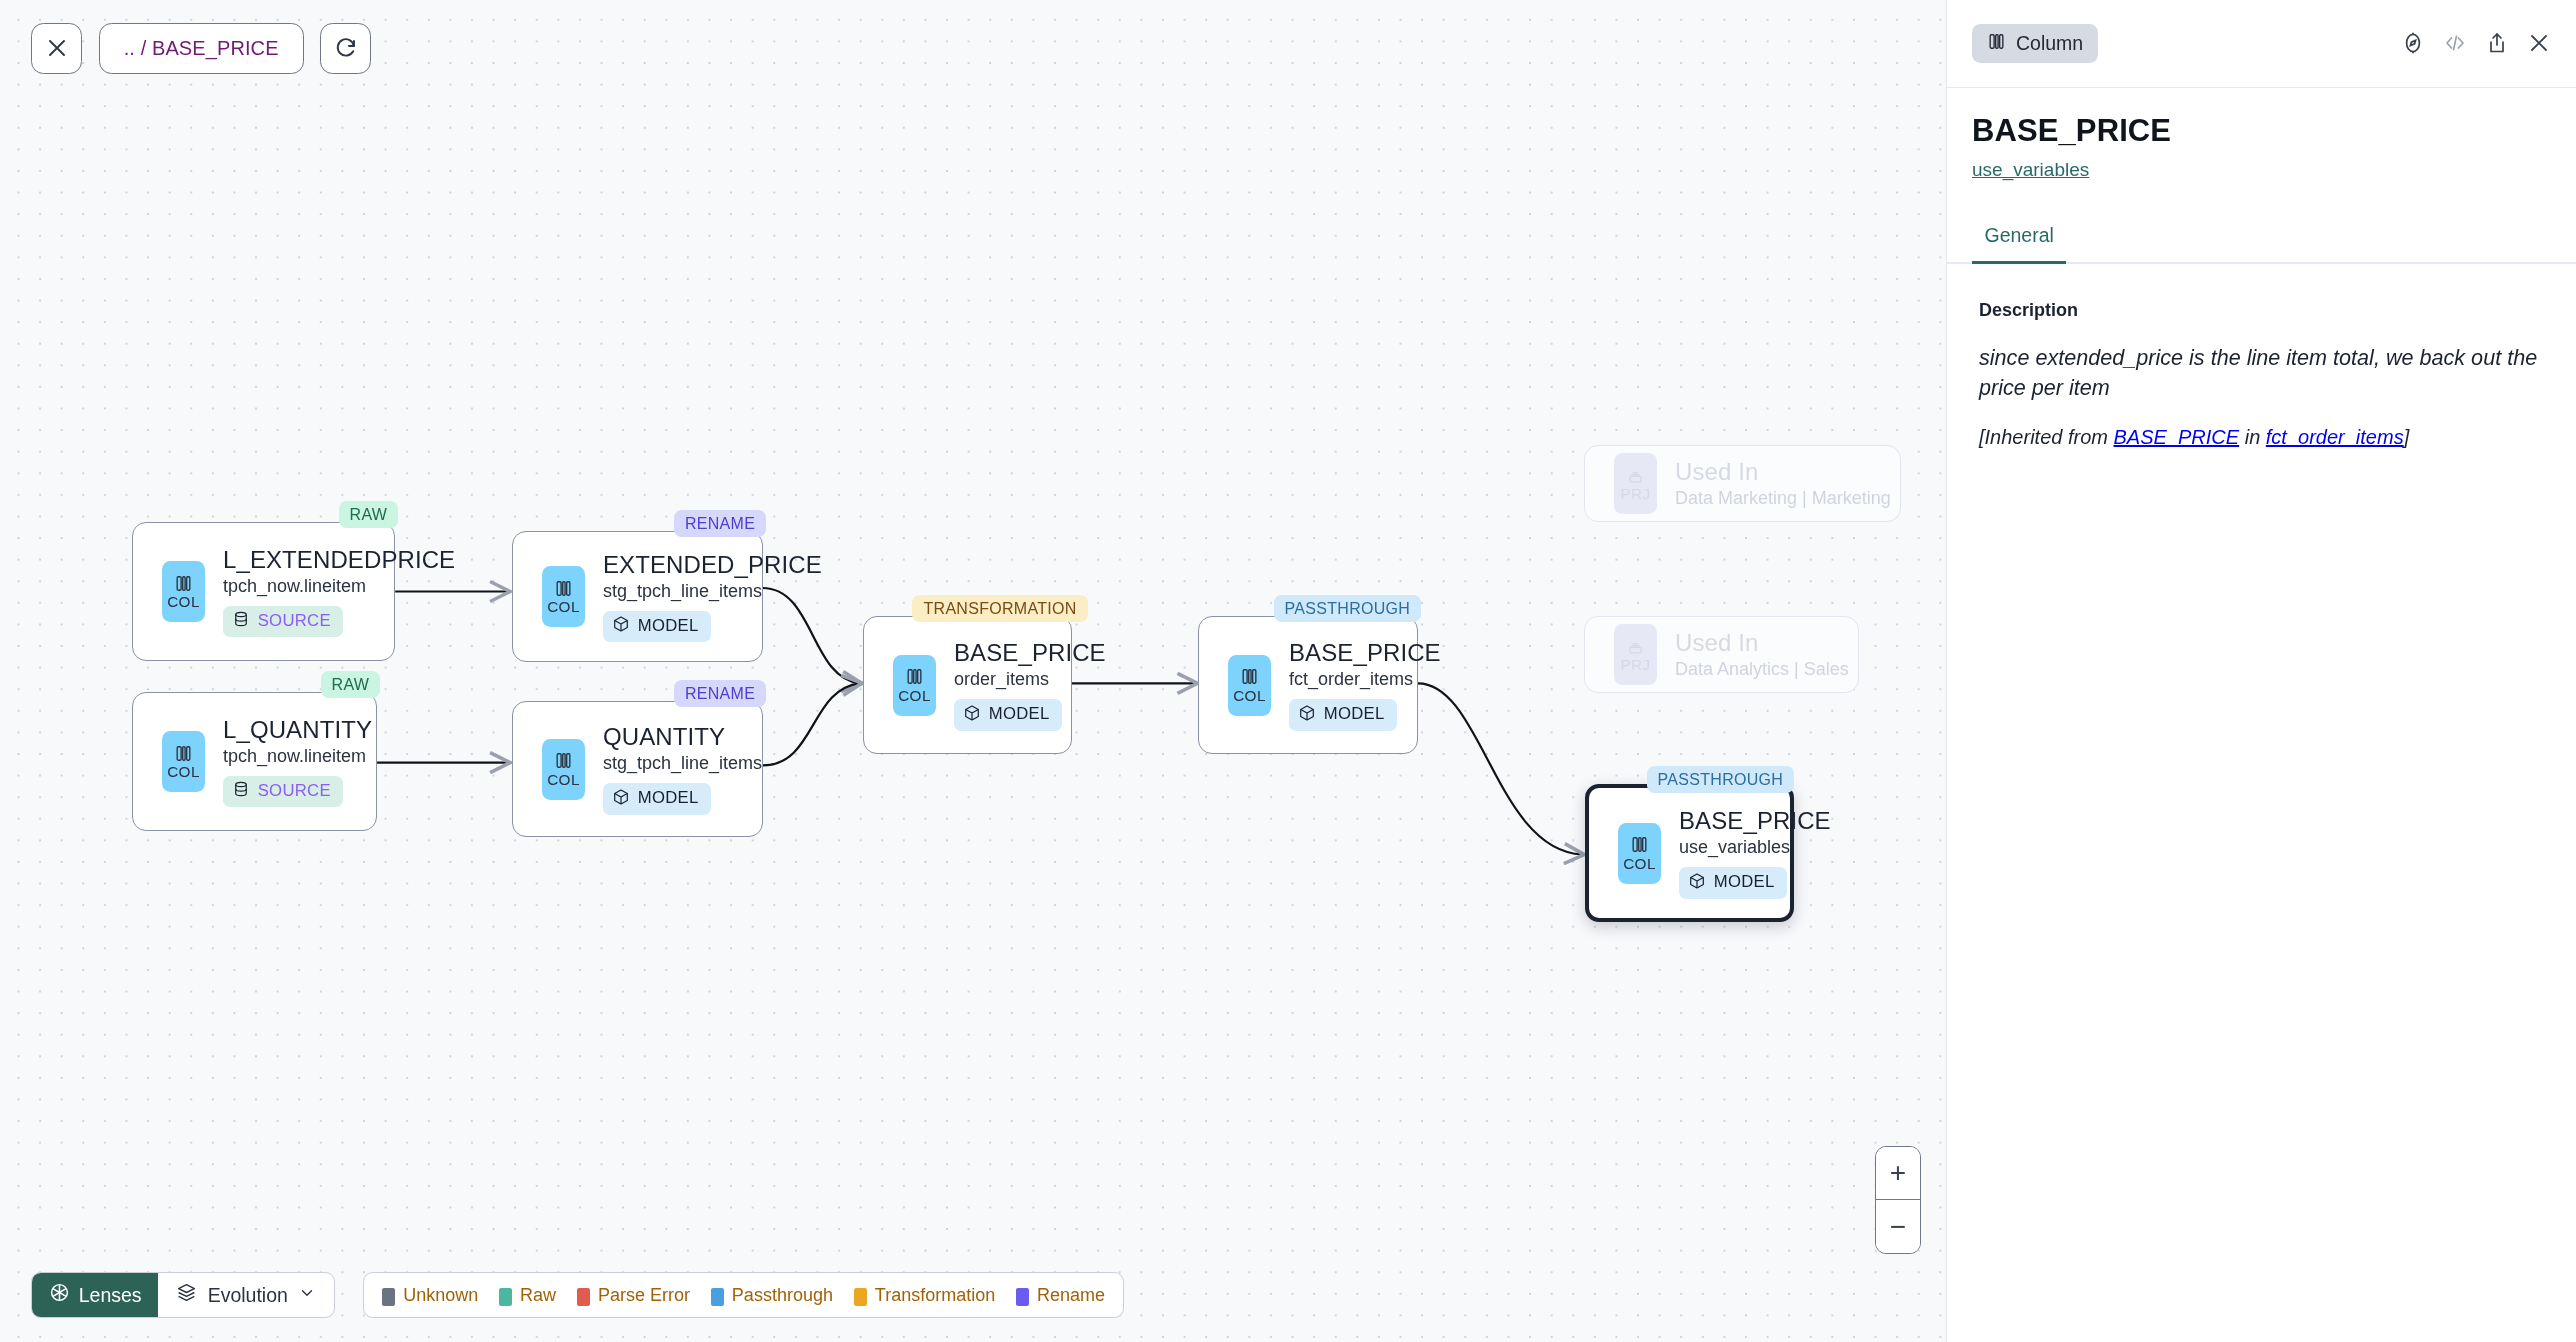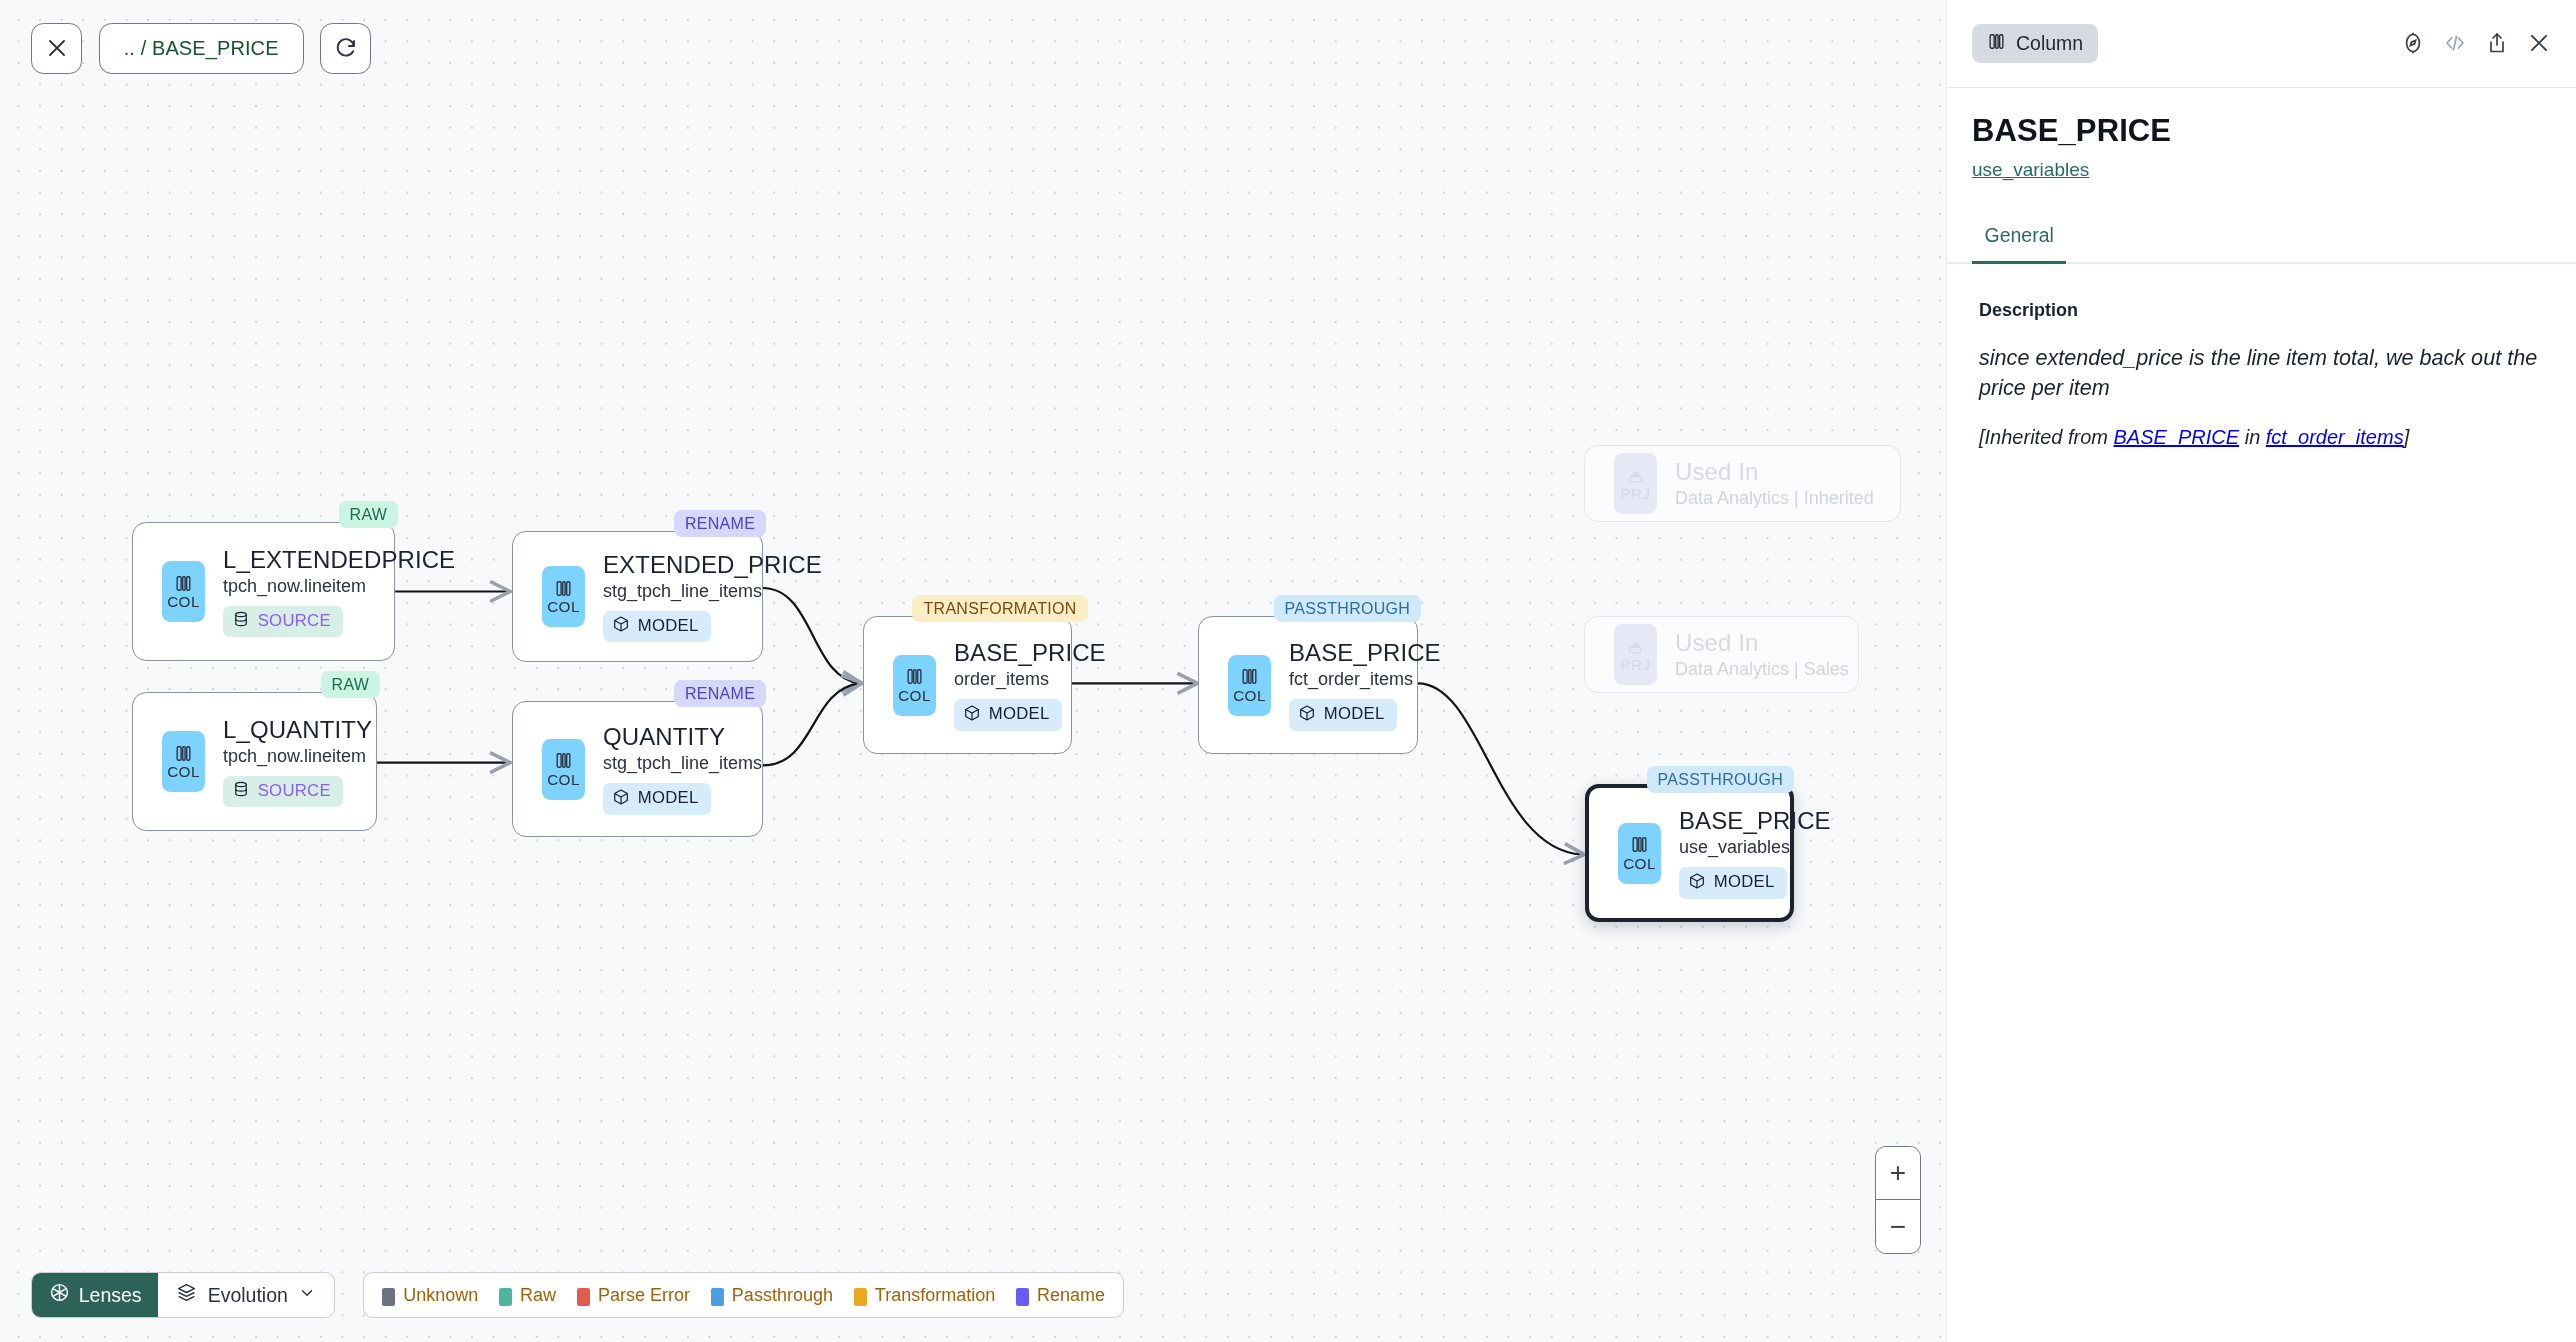--- a/index.html
+++ b/index.html
@@ -25,21 +25,21 @@
 
   
   .tl-bar { position: absolute; left: 31px; top: 23px; display: flex; align-items: center; gap: 16.7px; }
   .tl-btn {
     height: 51px; background: #fff; border: 1.7px solid #6e7687; border-radius: 12.5px;
     display: flex; align-items: center; justify-content: center;
     color: #2f3644;
   }
   .tl-btn.sq { width: 51px; }
   .tl-crumb {
-    padding: 12px 24px; font-size: 20px; color: #14532d; letter-spacing: 0.1px;
+    padding: 12px 24px; font-size: 20px; color: #701a75; letter-spacing: 0.1px;
     white-space: nowrap;
   }
 
   
   .node {
     position: absolute;
     background: #fff;
     border: 1.5px solid #8a92a3;
     border-radius: 14px;
     display: flex; align-items: center;
@@ -186,21 +186,21 @@
           <div class="icon-box prj">
             <svg width="19" height="19" viewBox="0 0 24 24" fill="none" stroke="#d6d8e8" stroke-width="1.7" stroke-linejoin="round">
               <rect x="5" y="13" width="14" height="7" rx="1.6"></rect>
               <path d="M7 11 h10"></path>
               <path d="M8.5 8.5 h7"></path>
             </svg>
             <span class="ib-label">PRJ</span>
           </div>
           <div class="node-body">
             <div class="node-title">Used In</div>
-            <div class="node-sub">Data Analytics | Inherited</div>
+            <div class="node-sub">Data Marketing | Marketing</div>
           </div>
         </div>
         <div class="node ghost" style="left: 1584px; top: 616px; width: 275px; height: 77px;">
           <div class="icon-box prj">
             <svg width="19" height="19" viewBox="0 0 24 24" fill="none" stroke="#d6d8e8" stroke-width="1.7" stroke-linejoin="round">
               <rect x="5" y="13" width="14" height="7" rx="1.6"></rect>
               <path d="M7 11 h10"></path>
               <path d="M8.5 8.5 h7"></path>
             </svg>
             <span class="ib-label">PRJ</span>

